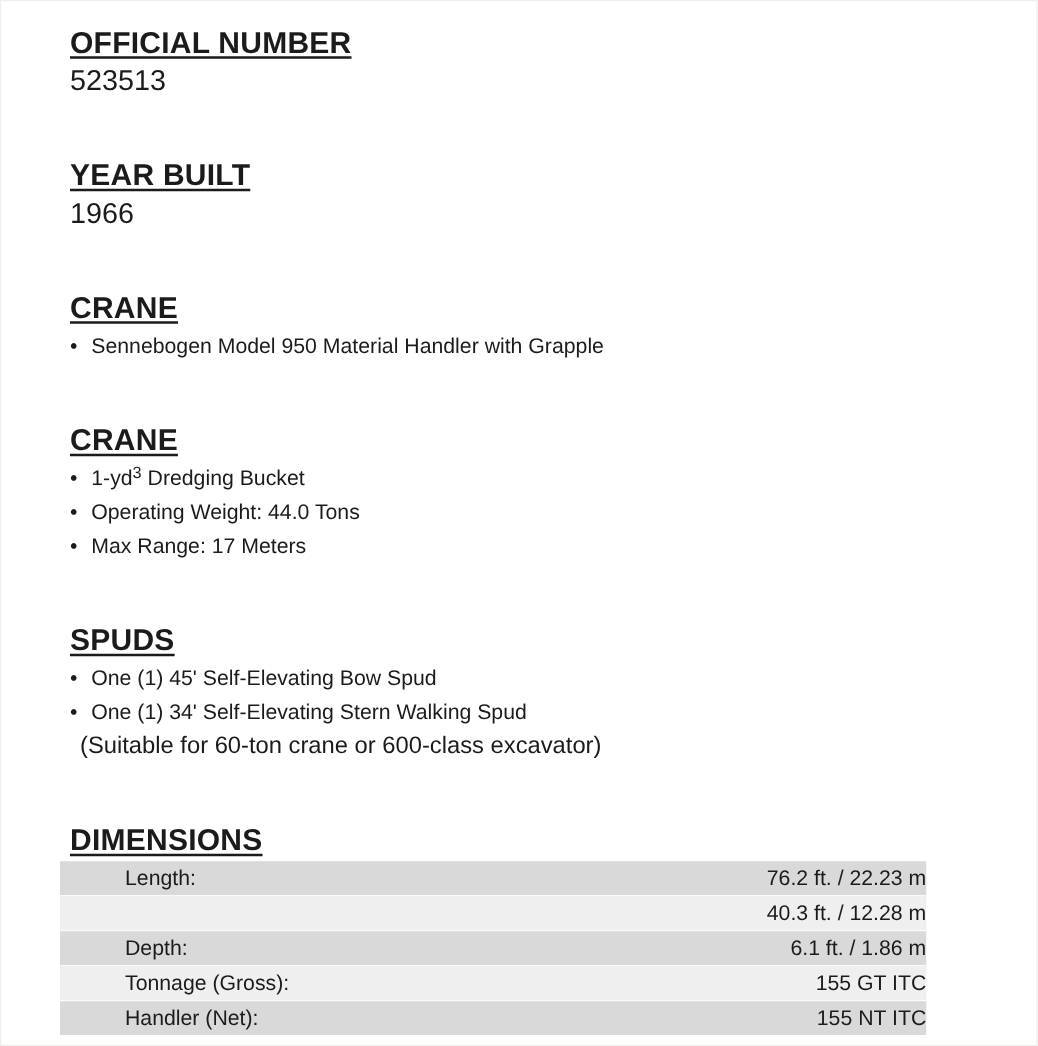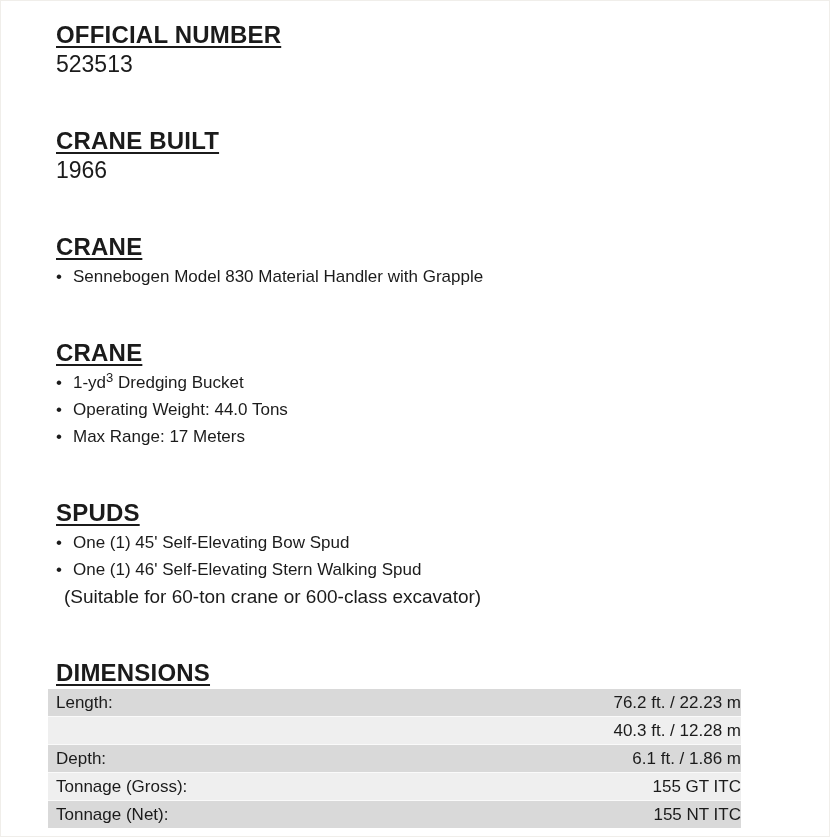--- a/index.html
+++ b/index.html
@@ -58,20 +58,21 @@
     margin-left: -8px;
     width: 693px;
     margin-top: 1px;
   }
   .dim-row {
     display: flex;
     height: 27px;
     line-height: 27px;
     font-size: 17px;
     border-bottom: 1px solid #fafafa;
+    padding-left: 44px;
   }
   .dim-row:last-child { border-bottom: none; }
   .dim-row.shade-a { background: #d9d9d9; }
   .dim-row.shade-b { background: #efefef; }
   .dim-label {
     flex: 0 0 340px;
     padding-left: 8px;
     text-align: left;
     white-space: nowrap;
   }
@@ -85,29 +86,29 @@
 <body>
 
 <div class="page">
 
   <div class="section">
     <div class="section-heading">OFFICIAL NUMBER</div>
     <div class="plain-line">523513</div>
   </div>
 
   <div class="section">
-    <div class="section-heading">CRANE BUILT</div>
+    <div class="section-heading">YEAR BUILT</div>
     <div class="plain-line">1966</div>
   </div>
 
   <div class="section">
     <div class="section-heading">CRANE</div>
     <div class="bullet-line">
       <span class="bullet-glyph">•</span>
-      <span>Sennebogen Model 830 Material Handler with Grapple</span>
+      <span>Sennebogen Model 950 Material Handler with Grapple</span>
     </div>
   </div>
 
   <div class="section">
     <div class="section-heading">CRANE</div>
     <div class="bullet-line">
       <span class="bullet-glyph">•</span>
       <span><span>1-yd</span><sup class="cubed">3</sup><span> Dredging Bucket</span></span>
     </div>
     <div class="bullet-line">
@@ -121,21 +122,21 @@
   </div>
 
   <div class="section">
     <div class="section-heading">SPUDS</div>
     <div class="bullet-line">
       <span class="bullet-glyph">•</span>
       <span>One (1) 45' Self-Elevating Bow Spud</span>
     </div>
     <div class="bullet-line">
       <span class="bullet-glyph">•</span>
-      <span>One (1) 46' Self-Elevating Stern Walking Spud</span>
+      <span>One (1) 34' Self-Elevating Stern Walking Spud</span>
     </div>
     <div class="continuation-line">(Suitable for 60-ton crane or 600-class excavator)</div>
   </div>
 
   <div class="section">
     <div class="section-heading">DIMENSIONS</div>
     <div class="dim-table">
       <div class="dim-row shade-a">
         <span class="dim-label">Length:</span>
         <span class="dim-value">76.2 ft. / 22.23 m</span>
@@ -145,19 +146,19 @@
       </div>
       <div class="dim-row shade-a">
         <span class="dim-label">Depth:</span>
         <span class="dim-value">6.1 ft. / 1.86 m</span>
       </div>
       <div class="dim-row shade-b">
         <span class="dim-label">Tonnage (Gross):</span>
         <span class="dim-value">155 GT ITC</span>
       </div>
       <div class="dim-row shade-a">
-        <span class="dim-label">Tonnage (Net):</span>
+        <span class="dim-label">Handler (Net):</span>
         <span class="dim-value">155 NT ITC</span>
       </div>
     </div>
   </div>
 
 </div>
 
 </body></html>

